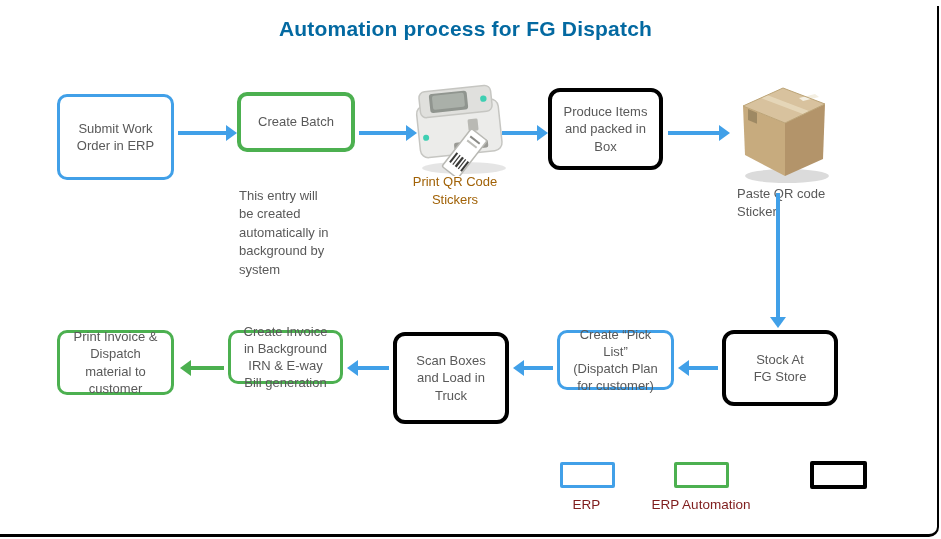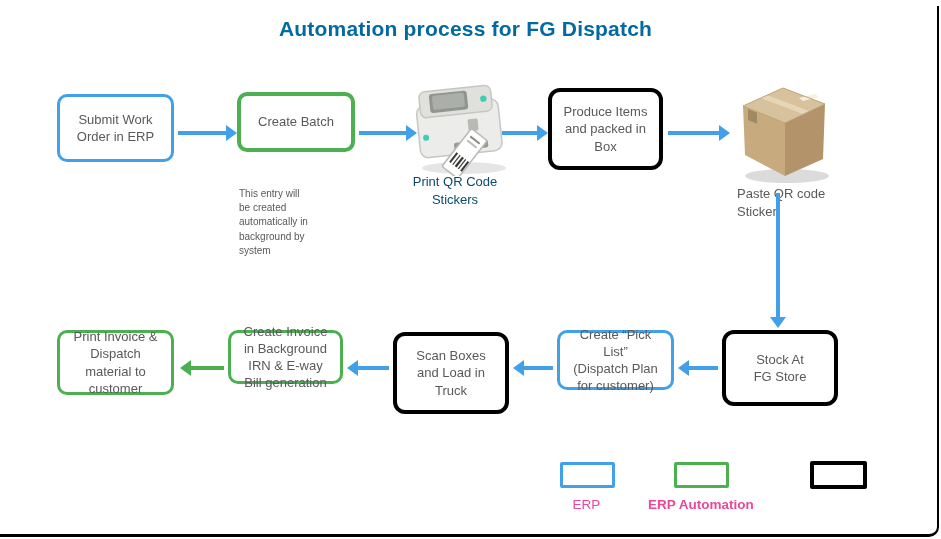--- a/index.html
+++ b/index.html
@@ -18,24 +18,24 @@
   }
   .fbox {
     position:absolute; display:flex; align-items:center; justify-content:center;
     text-align:center; font-size:13px; line-height:1.32; color:var(--text-gray);
     white-space:pre-line; background:#fff; box-sizing:border-box;
   }
   .t-erp    { border:3px solid var(--erp-blue); border-radius:10px; }
   .t-auto   { border:3px solid var(--automation-green); border-radius:10px; }
   .t-manual { border:4px solid var(--manual-black); border-radius:12px; }
   .caption { position:absolute; font-size:13px; line-height:1.35; white-space:pre-line; }
-  .cap-dark { color:#0c4a6e; text-align:center; }
+  .cap-dark { color:#a16207; text-align:center; }
   .cap-gray { color:var(--text-gray); text-align:left; }
   .note {
-    position:absolute; left:239px; top:187px; width:118px; font-size:10px;
+    position:absolute; left:239px; top:187px; width:118px; font-size:13px;
     line-height:1.42; color:var(--text-gray); white-space:pre-line;
   }
   
   .arrow { position:absolute; background:var(--c); z-index:5; }
   .arrow.h { height:4px; }
   .arrow.v { width:4px; }
   .arrow.right::after {
     content:""; position:absolute; right:-10px; top:-6px; width:0; height:0;
     border-top:8px solid transparent; border-bottom:8px solid transparent;
     border-left:11px solid var(--c);
@@ -50,32 +50,32 @@
     border-left:8px solid transparent; border-right:8px solid transparent;
     border-top:11px solid var(--c);
   }
   .c-blue  { --c: var(--erp-blue); }
   .c-green { --c: var(--automation-green); }
   
   .swatch { position:absolute; width:49px; height:20px; background:#fff; border-radius:2px; }
   .sw-erp    { border:3px solid var(--erp-blue); }
   .sw-auto   { border:3px solid var(--automation-green); }
   .sw-manual { border:4px solid var(--manual-black); }
-  .legend-label { position:absolute; top:497px; font-size:13.5px; color:#ec4899; text-align:center; }
+  .legend-label { position:absolute; top:497px; font-size:13.5px; color:#7f1d1d; text-align:center; }
   .img { position:absolute; }
 </style>
 </head>
 <body>
 
 <div class="canvas">
   <div class="frame"></div>
 
   <div class="title">Automation process for FG Dispatch</div>
 
-  <div class="fbox t-erp" style="left:57px; top:94px; width:117px; height:68px;">Submit Work
+  <div class="fbox t-erp" style="left:57px; top:94px; width:117px; height:86px;">Submit Work
 Order in ERP</div>
 
   <div class="fbox t-auto" style="left:237px; top:92px; width:118px; height:60px; border-width:4px;">Create Batch</div>
 
   <div class="fbox t-manual" style="left:548px; top:88px; width:115px; height:82px;">Produce Items
 and packed in
 Box</div>
 
   <svg class="img" style="left:408px; top:80px;" width="108" height="96" viewBox="0 0 108 96">
     <ellipse cx="56" cy="88" rx="42" ry="6" fill="rgba(0,0,0,0.10)"></ellipse>
@@ -125,21 +125,21 @@
 system</div>
 
   <div class="fbox t-manual" style="left:722px; top:330px; width:116px; height:76px;">Stock At
 FG Store</div>
 
   <div class="fbox t-erp" style="left:557px; top:330px; width:117px; height:60px;">Create “Pick
 List”
 (Dispatch Plan
 for customer)</div>
 
-  <div class="fbox t-manual" style="left:393px; top:332px; width:116px; height:82px;">Scan Boxes
+  <div class="fbox t-manual" style="left:393px; top:332px; width:116px; height:92px;">Scan Boxes
 and Load in
 Truck</div>
 
   <div class="fbox t-auto" style="left:228px; top:330px; width:115px; height:54px;">Create Invoice
 in Background
 IRN &amp; E-way
 Bill generation</div>
 
   <div class="fbox t-auto" style="left:57px; top:330px; width:117px; height:65px;">Print Invoice &amp;
 Dispatch
@@ -153,14 +153,14 @@
   <div class="arrow v down c-blue" style="left:776px; top:193px; height:125px;"></div>
   <div class="arrow h left c-blue" style="left:688px; top:366px; width:30px;"></div>
   <div class="arrow h left c-blue" style="left:523px; top:366px; width:30px;"></div>
   <div class="arrow h left c-blue" style="left:357px; top:366px; width:32px;"></div>
   <div class="arrow h left c-green" style="left:190px; top:366px; width:34px;"></div>
 
   <div class="swatch sw-erp" style="left:560px; top:462px;"></div>
   <div class="swatch sw-auto" style="left:674px; top:462px;"></div>
   <div class="swatch sw-manual" style="left:810px; top:461px;"></div>
   <div class="legend-label" style="left:558px; width:57px;">ERP</div>
-  <div class="legend-label" style="left:646px; width:110px;font-weight:bold;">ERP Automation</div>
+  <div class="legend-label" style="left:646px; width:110px;">ERP Automation</div>
 </div>
 
 </body></html>

